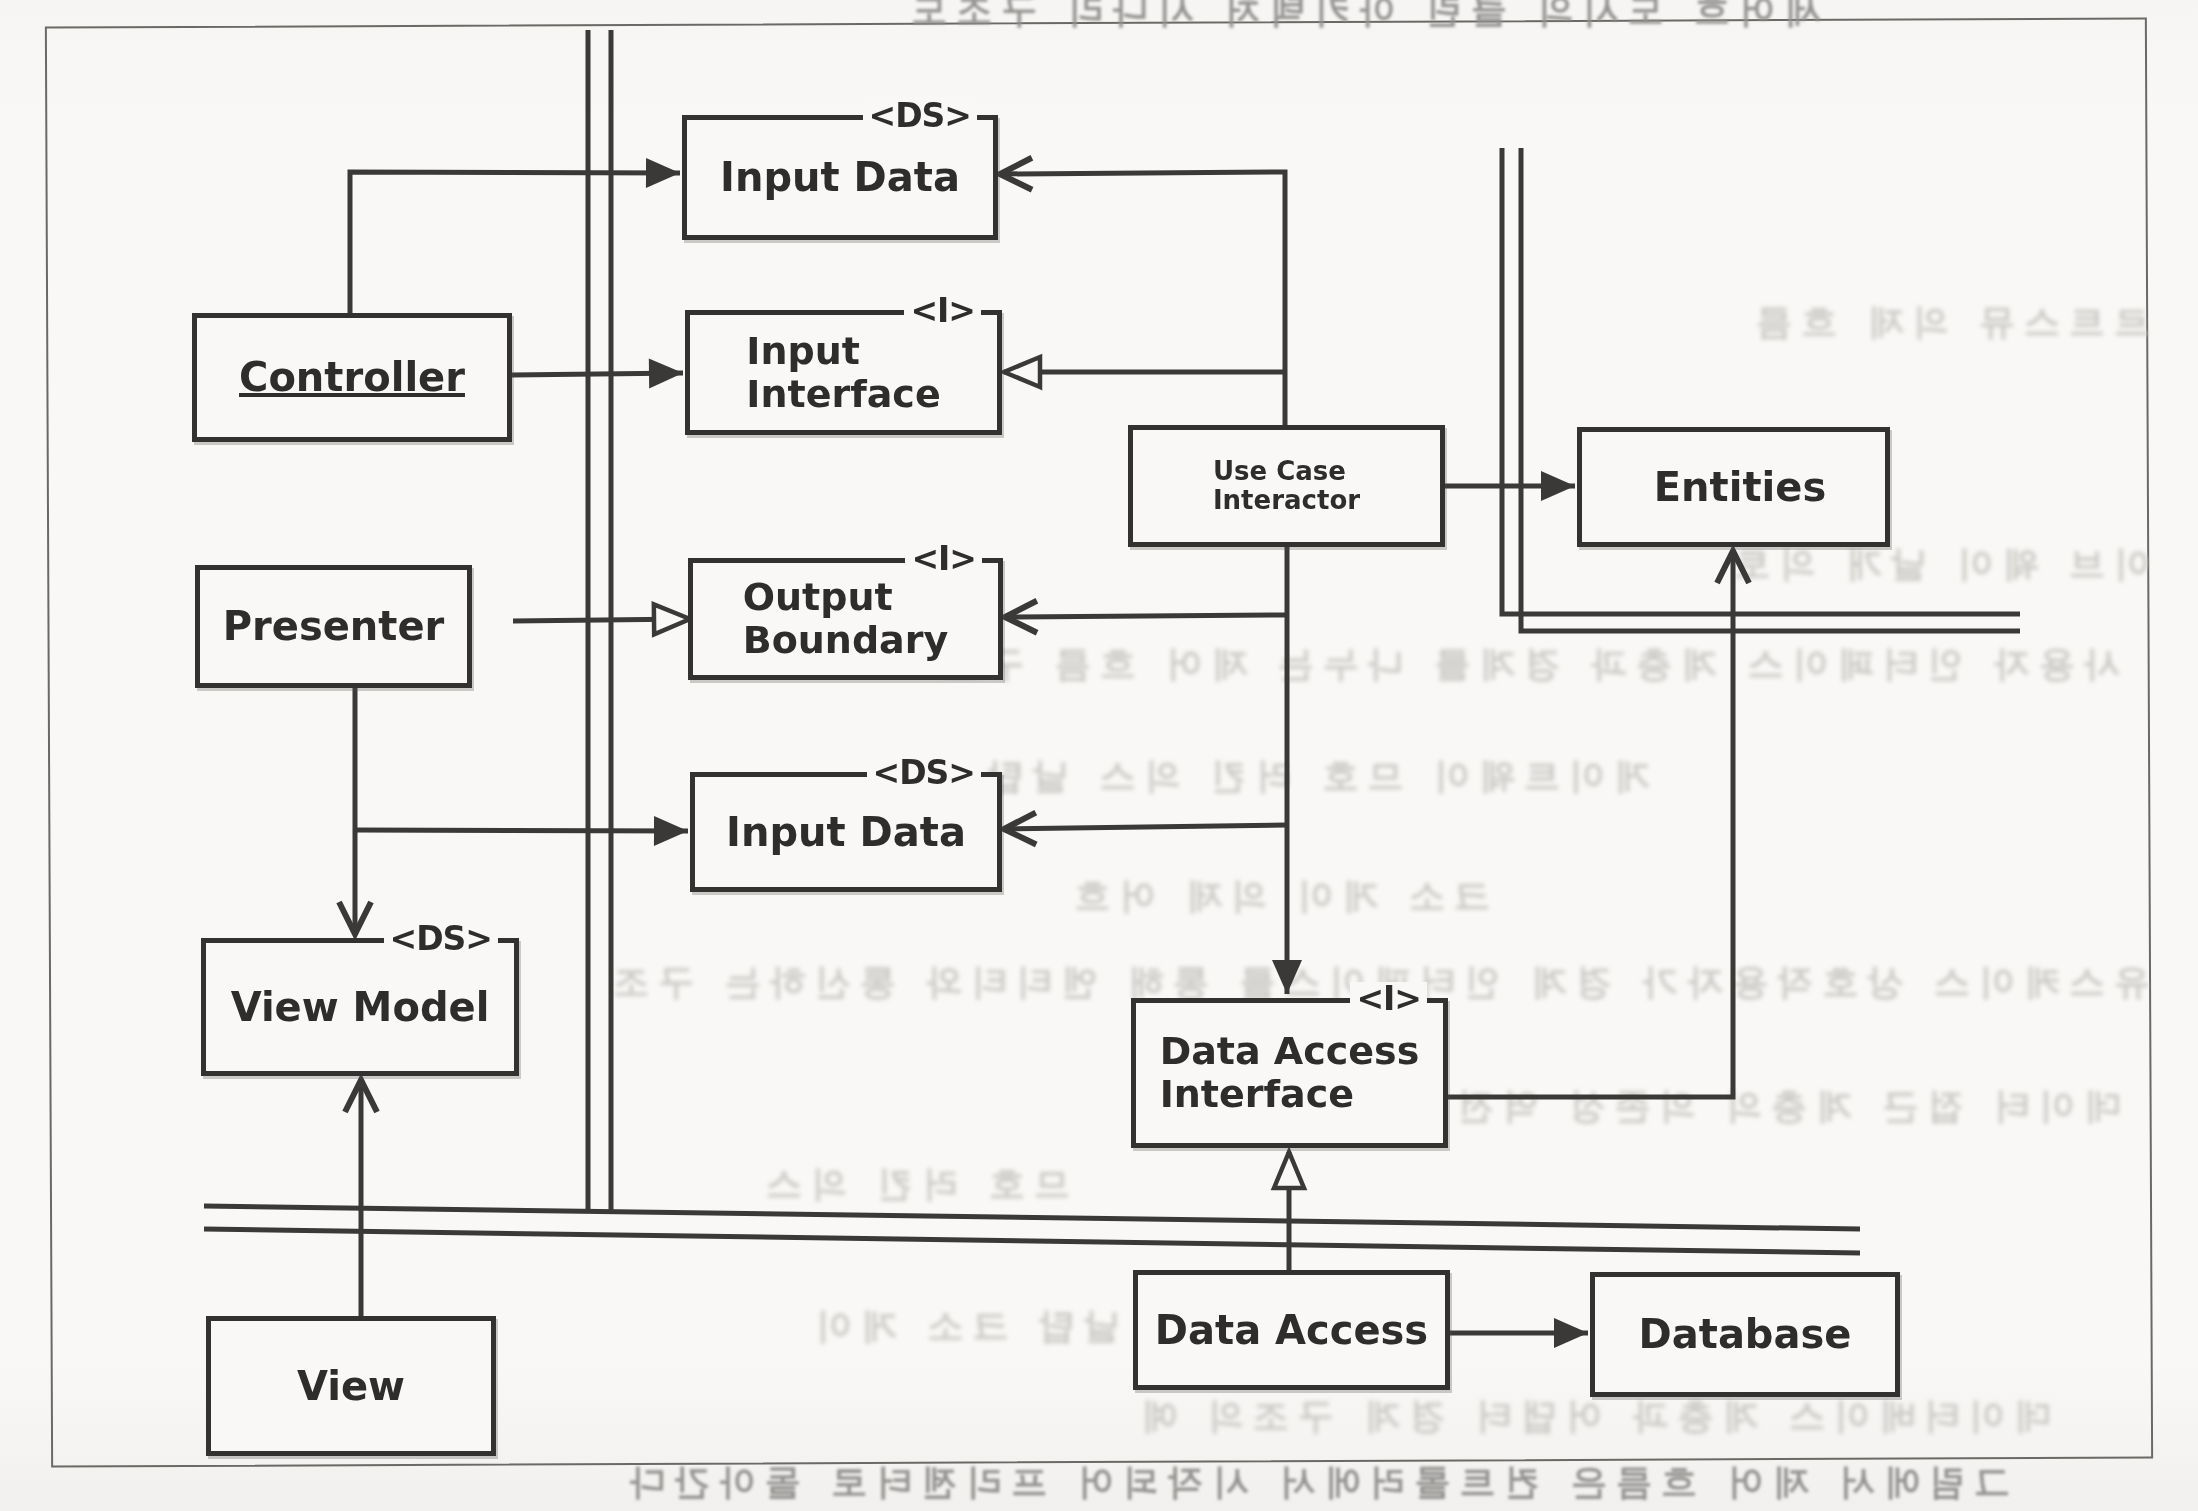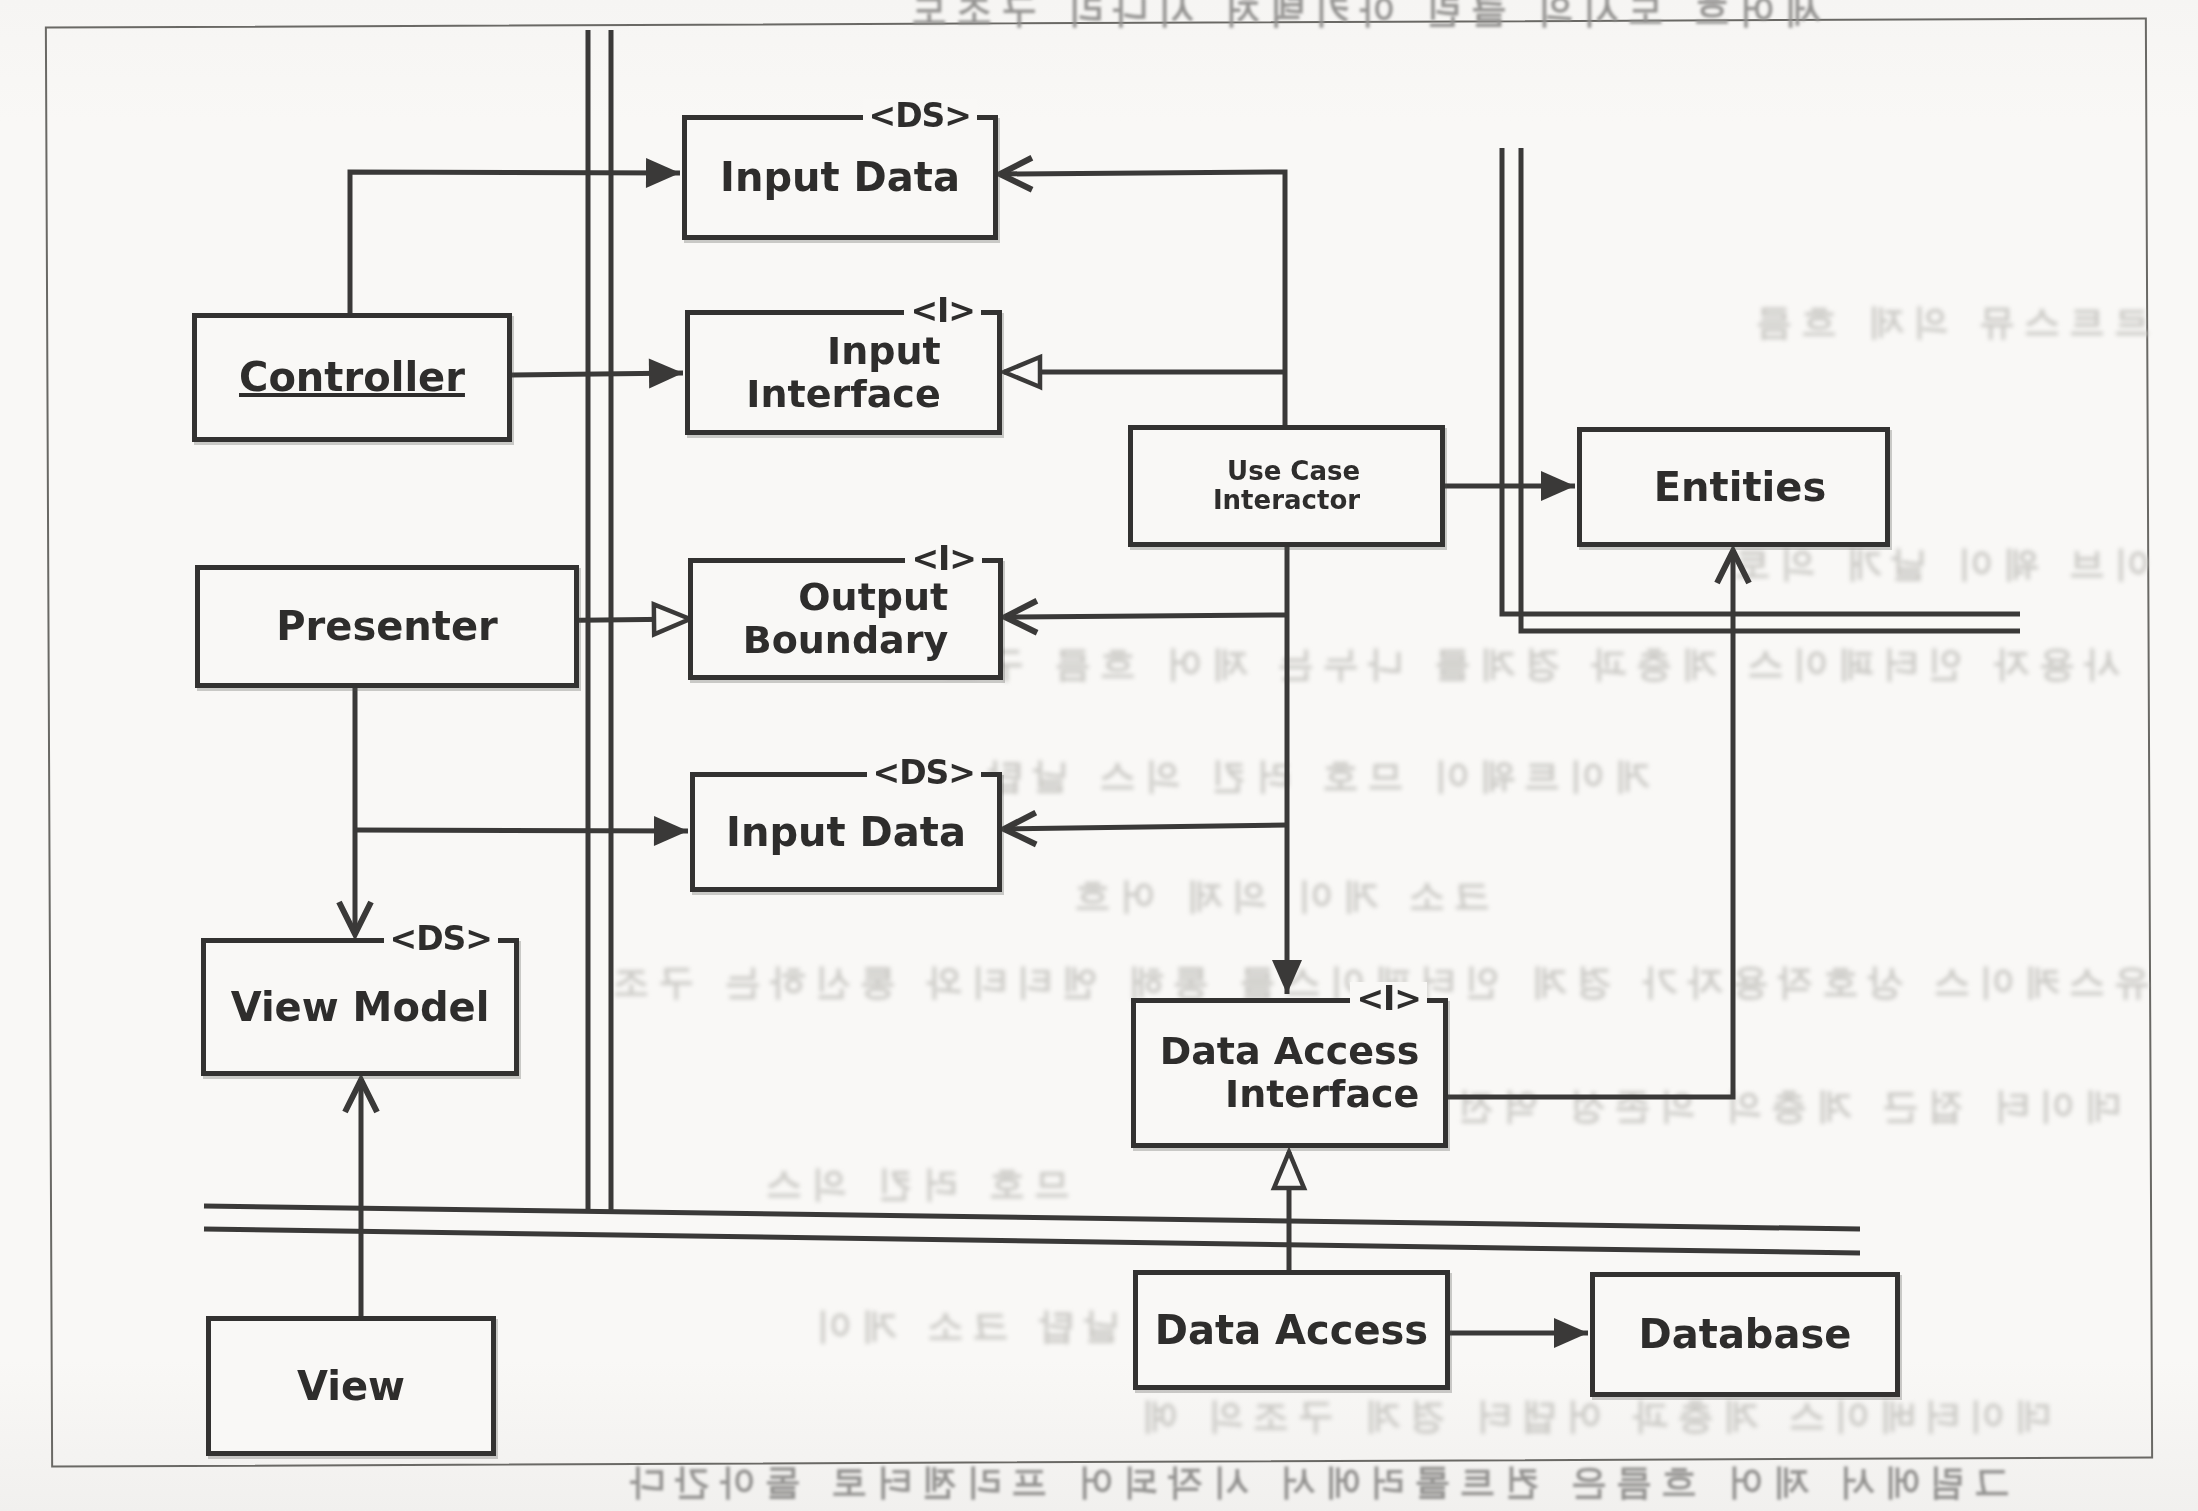--- a/index.html
+++ b/index.html
@@ -33,33 +33,33 @@
   .b9{left:250px;top:1160px;width:820px;}
   .b10{left:560px;top:1302px;width:560px;}
   .b11{left:700px;top:1392px;width:1350px;}
   .b12{left:110px;top:1458px;width:1900px;}
   
   svg.wires{position:absolute;left:0;top:0;z-index:2;}
   
   .node{
     position:absolute;box-sizing:border-box;
     border:5px solid #333231;background:#f9f8f6;
-    display:flex;align-items:center;justify-content:center;text-align:right;
+    display:flex;align-items:center;justify-content:center;text-align:left;
     color:#2e2d2c;font-weight:bold;font-size:40px;line-height:1.12;
     white-space:pre-line;z-index:3;
     box-shadow:2px 3px 0 rgba(80,78,74,0.28);
   }
   .stereo{
     position:absolute;right:16px;top:-21px;z-index:4;
     background:#f9f8f6;padding:0 6px;
     font-weight:bold;font-size:33px;color:#2e2d2c;letter-spacing:-1px;
     line-height:1;
   }
   #controller      {left:192px;top:313px;width:320px;height:129px;text-decoration:underline;}
-  #presenter       {left:195px;top:565px;width:384px;height:123px;}
+  #presenter       {left:195px;top:565px;width:277px;height:123px;}
   #view-model      {left:201px;top:938px;width:318px;height:138px;}
   #view            {left:206px;top:1316px;width:290px;height:140px;}
   #input-data      {left:682px;top:115px;width:316px;height:125px;}
   #input-boundary  {left:685px;top:310px;width:317px;height:125px;font-size:38px;}
   #output-boundary {left:688px;top:558px;width:315px;height:122px;font-size:38px;}
   #output-data     {left:690px;top:772px;width:312px;height:120px;}
   #use-case-interactor{left:1128px;top:425px;width:317px;height:122px;font-size:26px;}
   #entities        {left:1577px;top:427px;width:313px;height:120px;padding-left:13px;}
   #data-access-interface{left:1131px;top:998px;width:317px;height:150px;font-size:38px;}
   #data-access     {left:1133px;top:1270px;width:317px;height:120px;}

